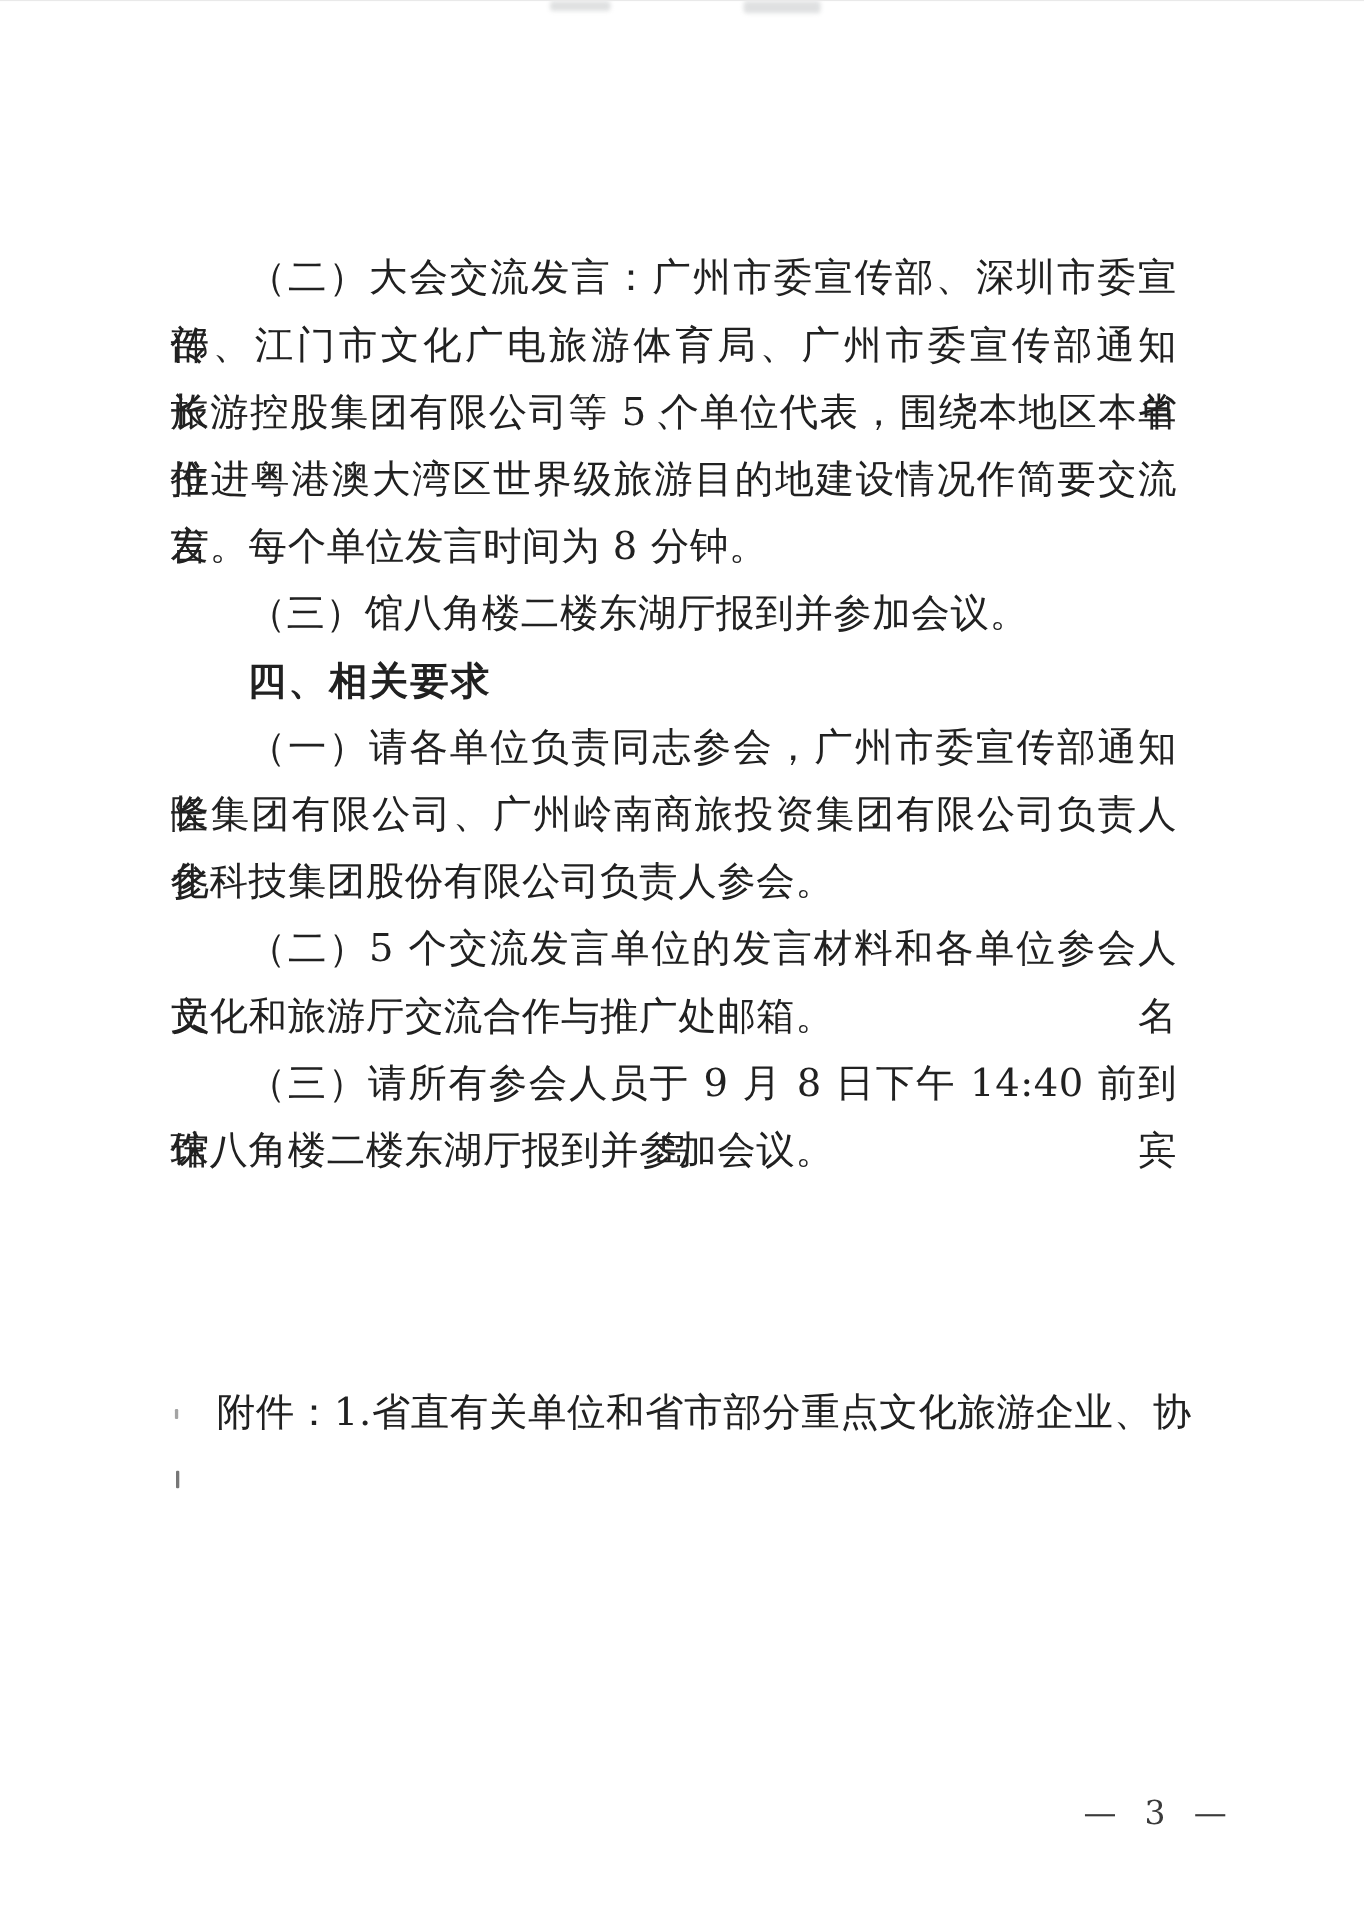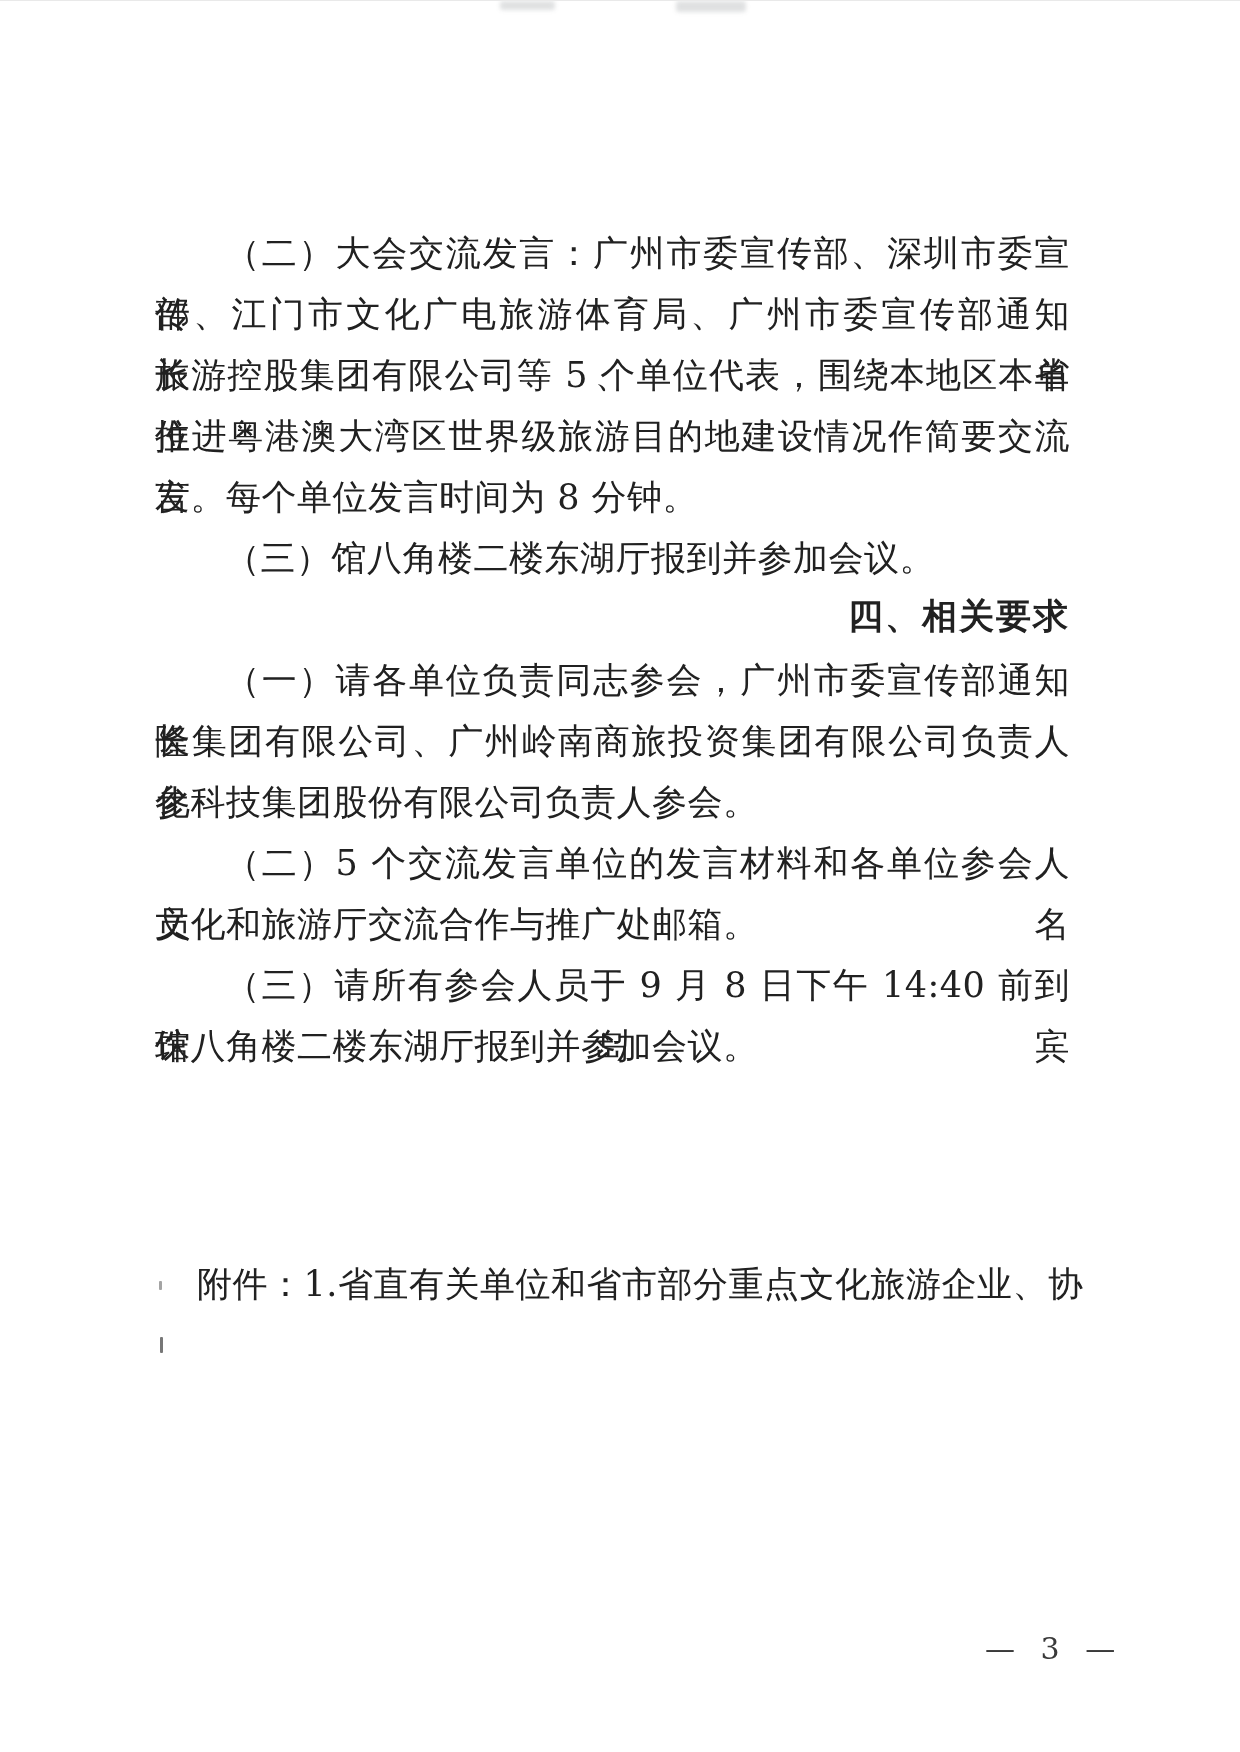--- a/index.html
+++ b/index.html
@@ -26,24 +26,23 @@
     letter-spacing:0.5px;
   }
   .just{
     white-space:normal;
     text-align:justify;
     text-align-last:justify;
     -moz-text-align-last:justify;
   }
   .indent{text-indent:2em;}
   .heading{
-    font-family:Liberation Mono, monospace;
+    font-family:Liberation Sans, sans-serif;
     font-weight:700;
     letter-spacing:2px;
-    text-align:right;
   }
   .attach{
     margin-top:177px;
     text-indent:1.2em;
   }
   .pageno{
     position:absolute;
     top:1630px;
     left:985px;
     font-size:30px;

